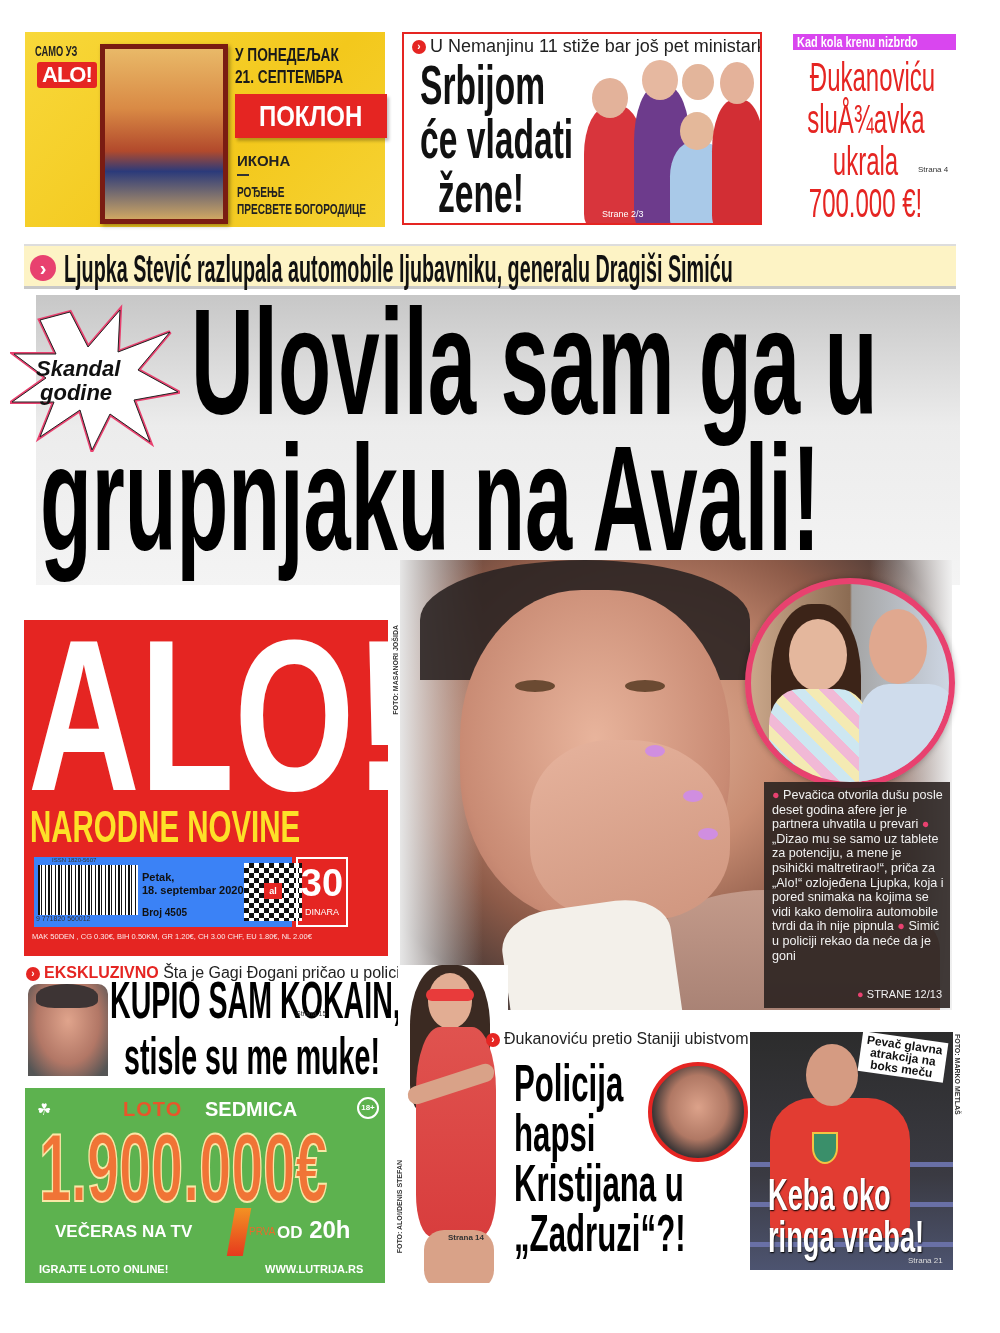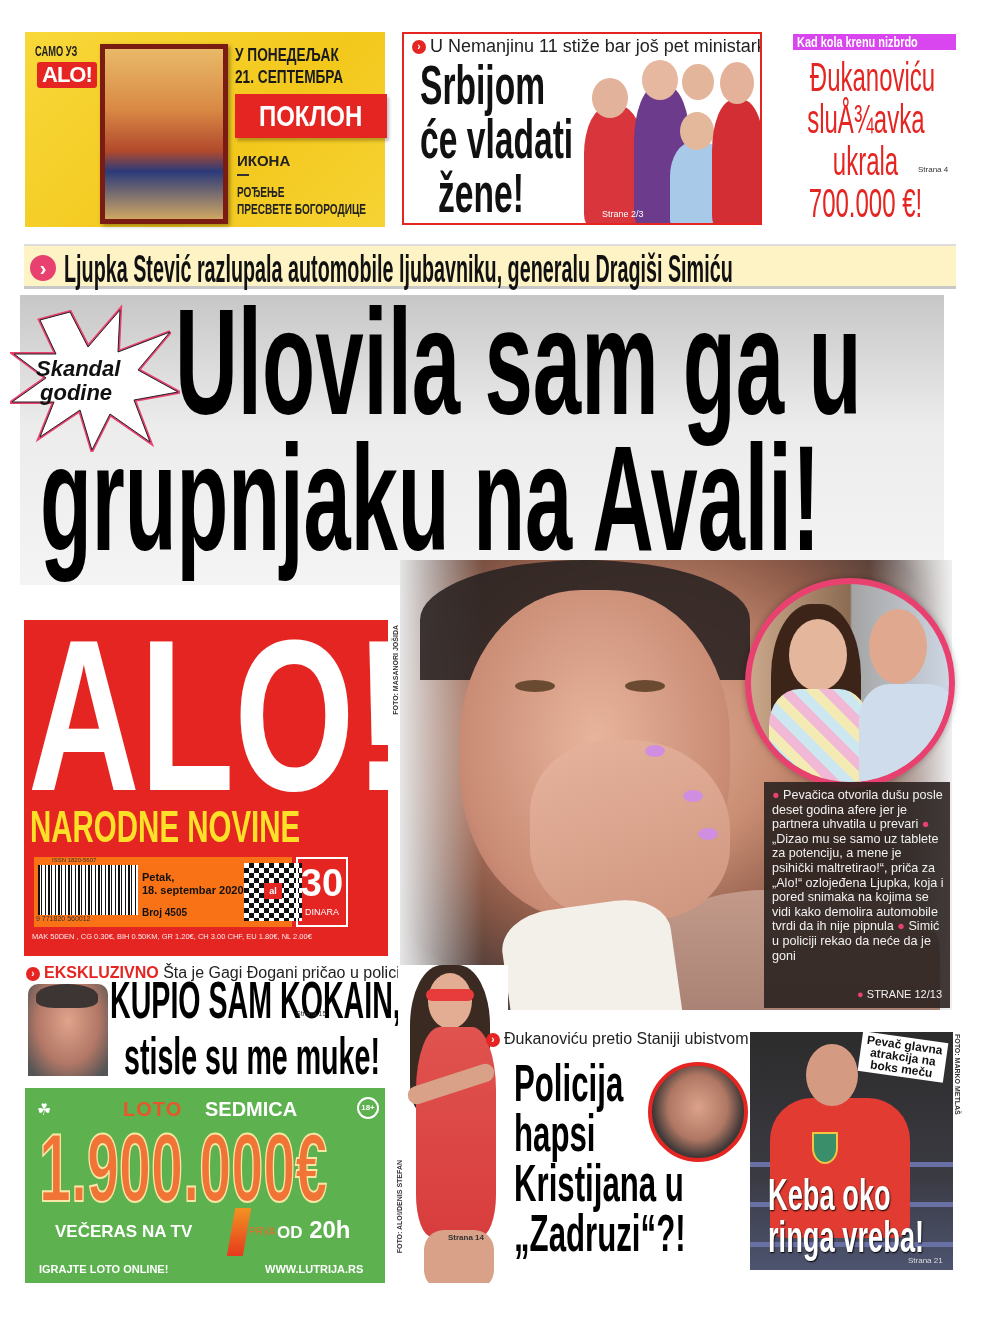--- a/index.html
+++ b/index.html
@@ -56,30 +56,30 @@
   #couple .f2 { left: 118px; top: 25px; width: 58px; height: 75px; border-radius: 50%; background: #e0a88f; }
   #couple .hairf { left: 20px; top: 20px; width: 90px; height: 160px; border-radius: 45% 45% 20% 20%; background: #3c2418; }
   #couple .jacket { left: 18px; top: 105px; width: 100px; height: 120px; background: repeating-linear-gradient(45deg,#f1b9d6 0 10px,#cde7f1 10px 20px,#f4eab3 20px 30px); border-radius: 30% 30% 0 0; }
   #couple .shirt { left: 108px; top: 100px; width: 100px; height: 120px; background: #cfdcec; border-radius: 30% 30% 0 0; }
 
   #caption { left: 764px; top: 782px; width: 186px; height: 226px; background: rgba(40,32,30,.88); color: #f1f1f1; font-size: 12.6px; line-height: 14.6px; padding: 6px 6px 4px 8px; }
   #caption .pink { color: #e8416f; }
   #caption .strane { position: absolute; right: 8px; bottom: 6px; font-size: 11px; }
 
   
-  #headline { left: 20px; top: 295px; width: 924px; height: 290px; background: linear-gradient(180deg,#c7c7c7 0%,#ececec 45%,#f4f4f4 100%); padding-left: 40px; }
+  #headline { left: 36px; top: 295px; width: 924px; height: 290px; background: linear-gradient(180deg,#c7c7c7 0%,#ececec 45%,#f4f4f4 100%); padding-left: 40px; }
   #headline .l1 { left: 155px; top: -8px; font-size: 150px; line-height: 150px; font-weight: 900; color: #000; }
   #burst { left: 10px; top: 302px; width: 170px; height: 150px; }
   #burst .t { left: 26px; top: 55px; font-size: 22px; line-height: 24px; font-weight: 900; font-style: italic; color: #111; }
 
   
   #mast { left: 24px; top: 620px; width: 364px; height: 336px; background: #e52522; }
   #mast .alo { left: 4px; top: -12px; font-size: 215px; line-height: 215px; font-weight: 900; color: #fff; }
   #mast .narodne { left: 6px; top: 185px; font-size: 44px; line-height: 44px; font-weight: 900; color: #fde128; }
-  #mast .infobox { left: 10px; top: 237px; width: 258px; height: 70px; background: #f97316; }
+  #mast .infobox { left: 10px; top: 237px; width: 258px; height: 70px; background: #3b82f6; }
   #mast .barcode { left: 4px; top: 8px; width: 100px; height: 50px; background: repeating-linear-gradient(90deg,#111 0 2px,#fff 2px 3px,#111 3px 4px,#fff 4px 7px,#111 7px 8px,#fff 8px 10px); }
   #mast .issn { left: 18px; top: 0px; font-size: 6px; color: #333; }
   #mast .ean { left: 2px; top: 58px; font-size: 7px; color: #333; }
   #mast .date { left: 108px; top: 14px; font-size: 11px; font-weight: 700; color: #111; line-height: 13px; }
   #mast .broj { left: 108px; top: 50px; font-size: 10px; font-weight: 700; color: #111; text-align: center; }
   #mast .qr { left: 210px; top: 6px; width: 58px; height: 58px; background: repeating-conic-gradient(#111 0 25%,#fff 0 50%) 0 0/10px 10px; }
   #mast .qr .al { position: absolute; left: 20px; top: 20px; width: 18px; height: 16px; background: #e52522; color:#fff; font-size:9px; font-weight:700; text-align:center; line-height:16px; }
   #mast .price { left: 272px; top: 237px; width: 52px; height: 70px; border: 2px solid #fff; color: #fff; text-align: center; }
   #mast .price .n { font-size: 38px; font-weight: 900; line-height: 48px; }
   #mast .price .c { font-size: 9px; }

